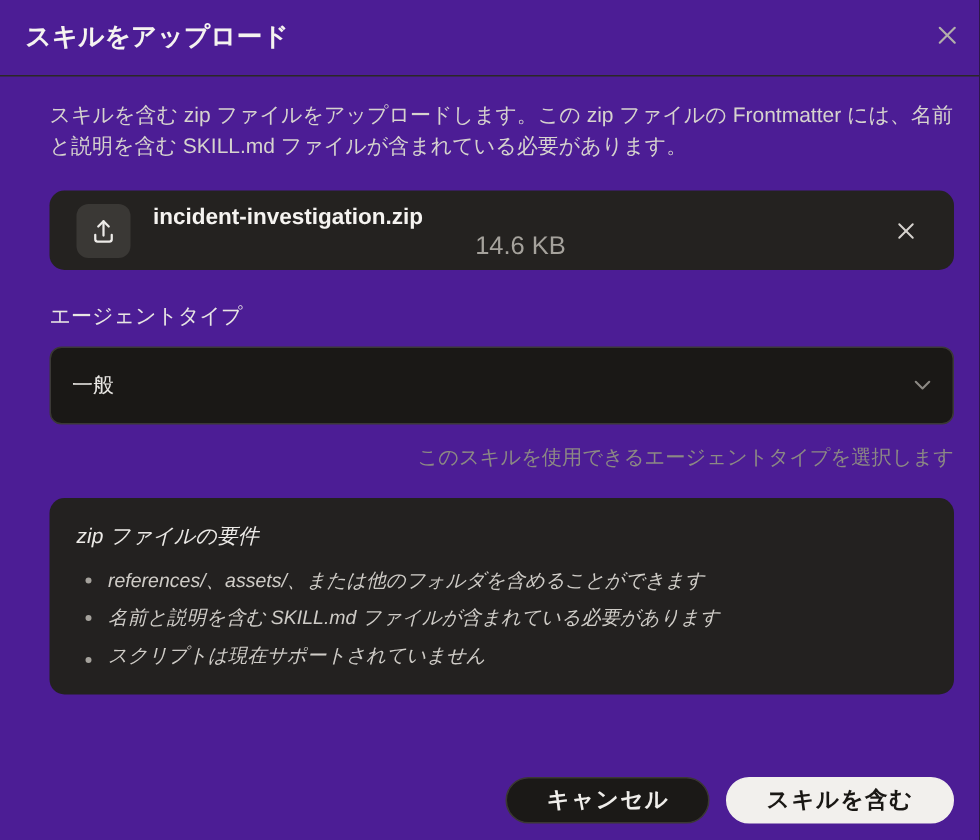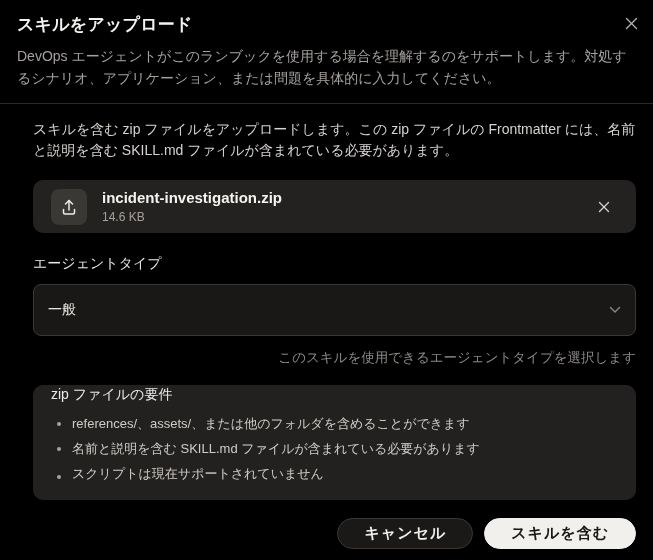--- a/index.html
+++ b/index.html
@@ -4,21 +4,21 @@
 <style>
   * { margin: 0; padding: 0; box-sizing: border-box; }
   html, body {
     width: 653px; height: 560px;
     background: #161412;
     font-family: "Liberation Sans", "DejaVu Sans", sans-serif;
     overflow: hidden;
   }
   .modal {
     width: 653px; height: 560px;
-    background: #000000;
+    background: #4c1d95;
     color: #e8e6e3;
     display: flex; flex-direction: column;
     position: relative;
   }
   
   .header { padding: 13px 17px 14px 17px; position: relative; }
   .title {
     font-size: 17px; font-weight: 700; color: #f5f3f0;
     letter-spacing: 0.2px;
   }
@@ -53,21 +53,21 @@
     width: 36px; height: 36px;
     background: #3a3835; border-radius: 8px;
     display: flex; align-items: center; justify-content: center;
     color: #edebe8; flex: 0 0 auto;
   }
   .file-meta { margin-left: 15px; flex: 1; min-width: 0; }
   .file-name {
     font-size: 15px; font-weight: 600; color: #f5f3f0;
     line-height: 19px;
   }
-  .file-size { font-size: 12px; color: #a5a29c; line-height: 16px; margin-top: 2px; }
+  .file-size { font-size: 17px; color: #a5a29c; line-height: 16px; margin-top: 2px; text-align: center; }
   .file-remove {
     width: 24px; height: 24px;
     display: flex; align-items: center; justify-content: center;
     color: #d6d3ce; cursor: pointer; background: none; border: none; flex: 0 0 auto;
   }
   
   .field-label {
     margin-top: 22px;
     font-size: 14px; color: #e8e6e3;
   }
@@ -85,21 +85,22 @@
   .select-chevron { color: #8c8984; display: flex; align-items: center; }
   .helper {
     margin-top: 13px;
     font-size: 13.5px; color: #8c8984; text-align: right;
   }
   
   .req-box {
     margin-top: 18px;
     background: #232120;
     border-radius: 10px;
-    padding: 1px 18px 18px 18px;
+    padding: 17px 18px 18px 18px;
+    font-style: italic;
   }
   .req-title { font-size: 14px; color: #eceae7; }
   .req-list { margin-top: 12px; list-style: none; }
   .req-item {
     display: flex; align-items: flex-start;
     font-size: 13px; line-height: 16px; color: #cfccc7;
     margin-bottom: 9px;
   }
   .req-item:last-child { margin-bottom: 0; align-items: center; }
   .req-bullet {
@@ -142,21 +143,20 @@
   <div class="header">
     <div class="title">スキルをアップロード</div>
     <button class="close-btn" aria-label="close">
       <span>
         <svg width="13" height="13" viewBox="0 0 13 13" fill="none" stroke="currentColor" stroke-width="1.4" stroke-linecap="round">
           <line x1="1.5" y1="1.5" x2="11.5" y2="11.5"></line>
           <line x1="11.5" y1="1.5" x2="1.5" y2="11.5"></line>
         </svg>
       </span>
     </button>
-    <div class="description">DevOps エージェントがこのランブックを使用する場合を理解するのをサポートします。対処するシナリオ、アプリケーション、または問題を具体的に入力してください。</div>
   </div>
 
   <div class="divider"></div>
 
   <div class="body">
     <div class="intro">スキルを含む zip ファイルをアップロードします。この zip ファイルの Frontmatter には、名前と説明を含む SKILL.md ファイルが含まれている必要があります。</div>
 
     <div class="file-card">
       <div class="file-icon-box">
         <span>

